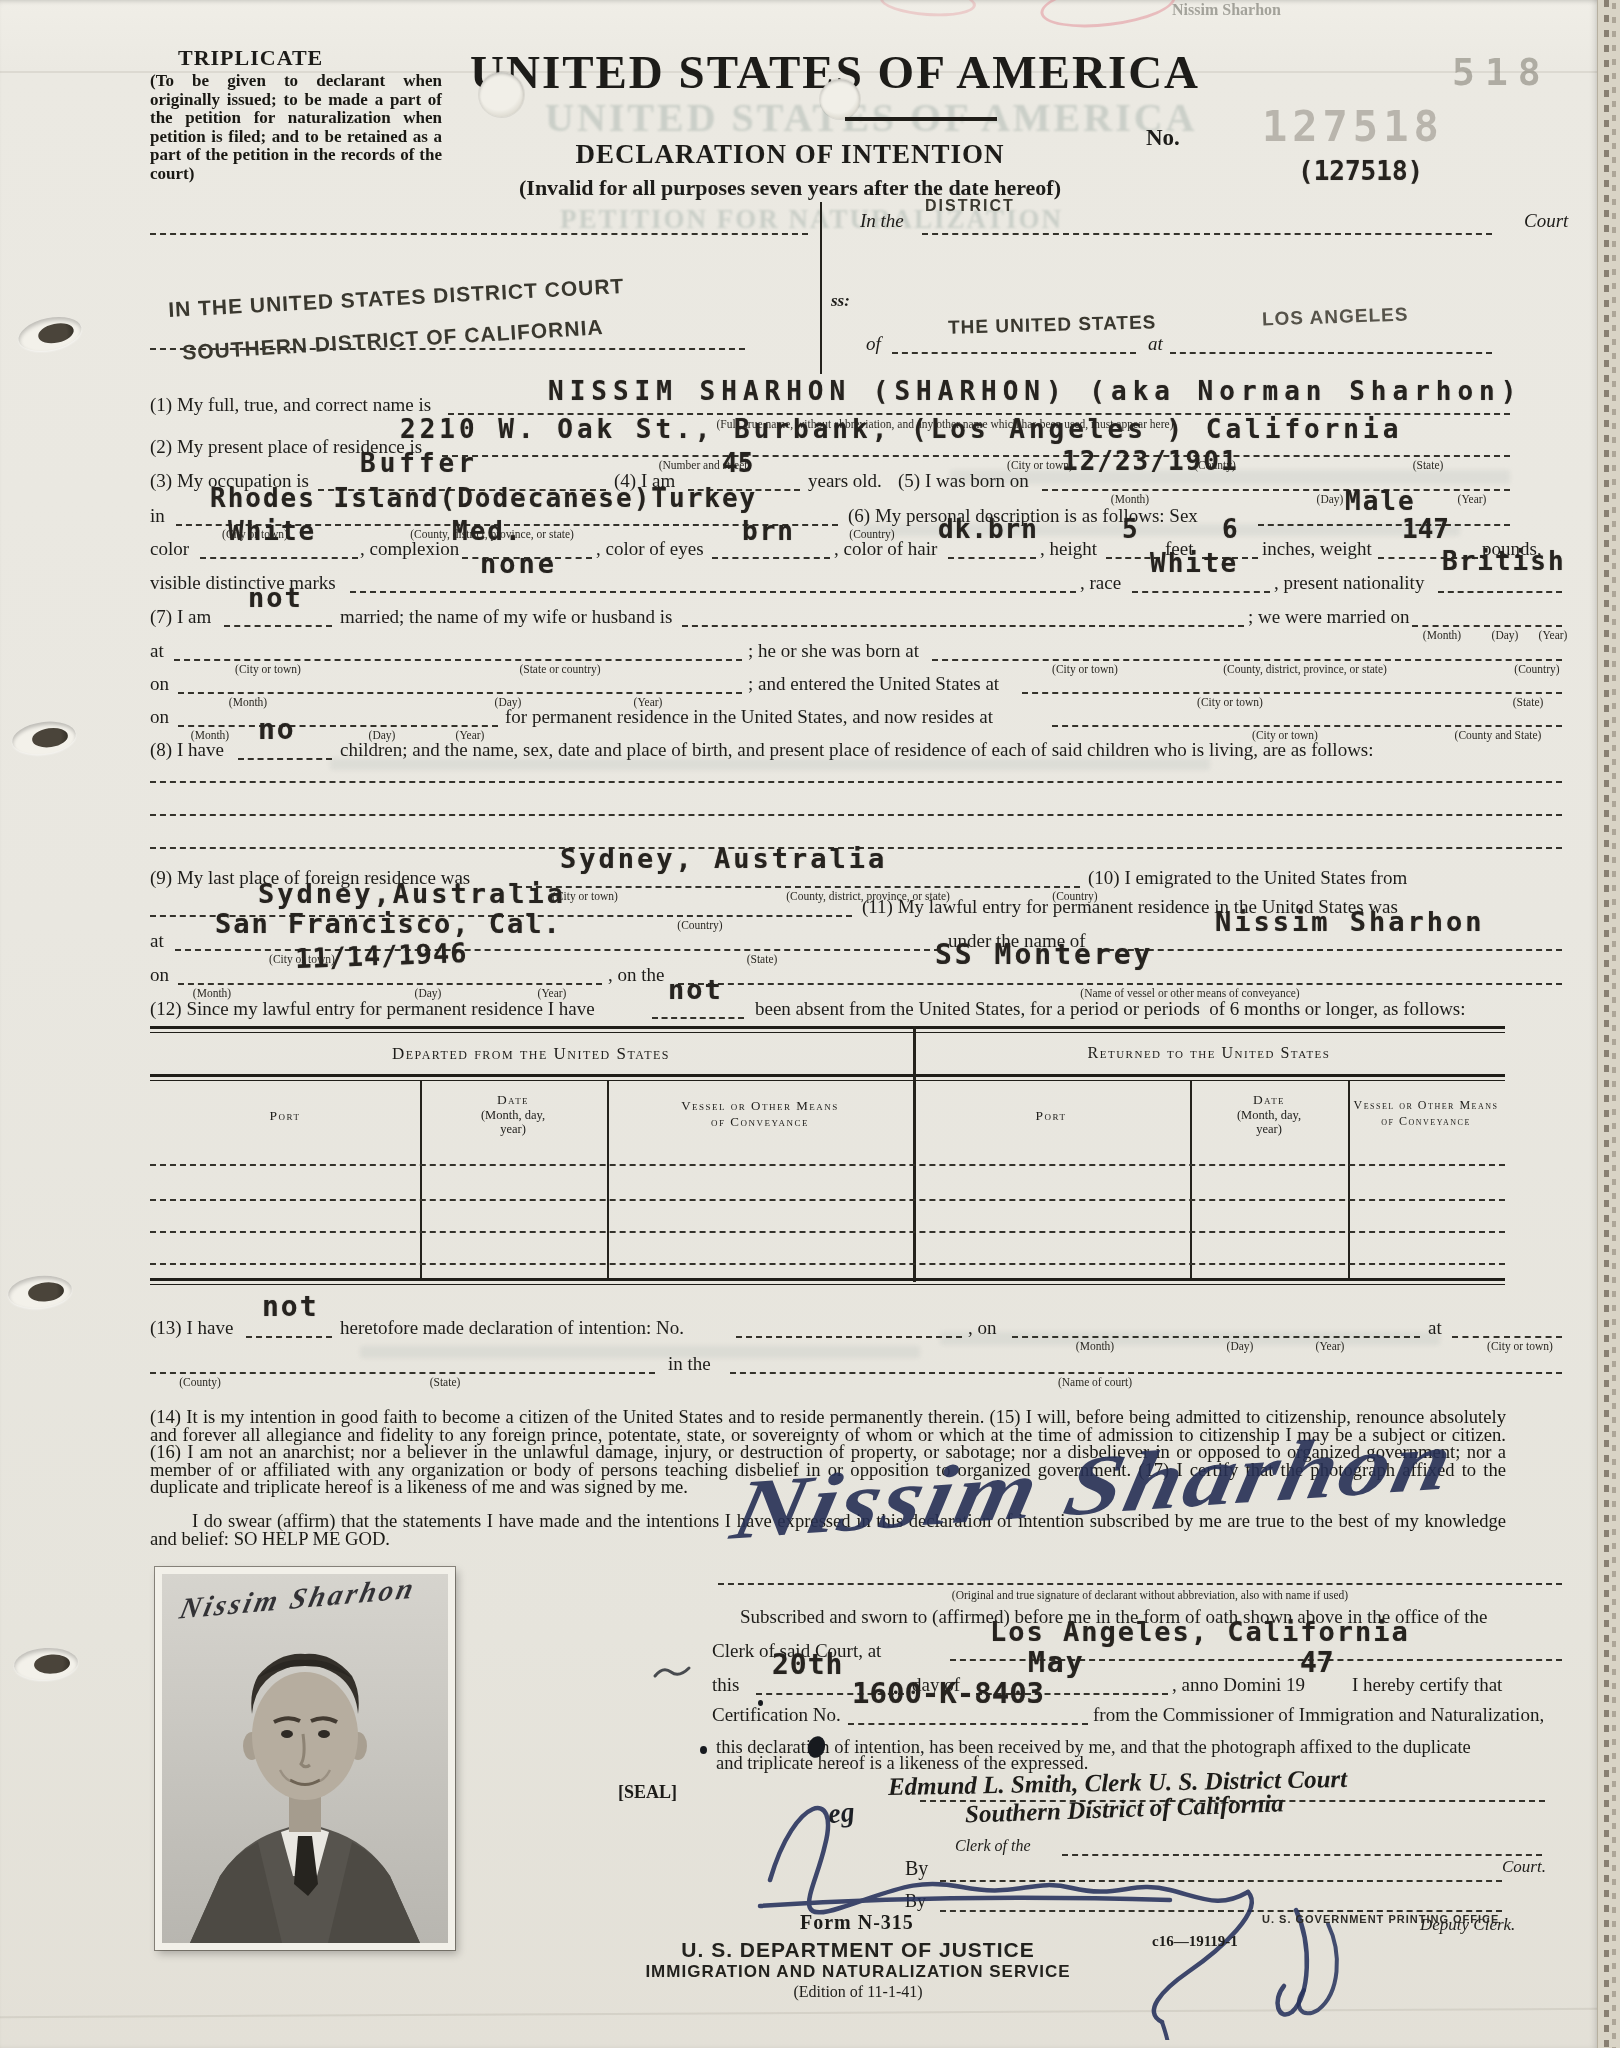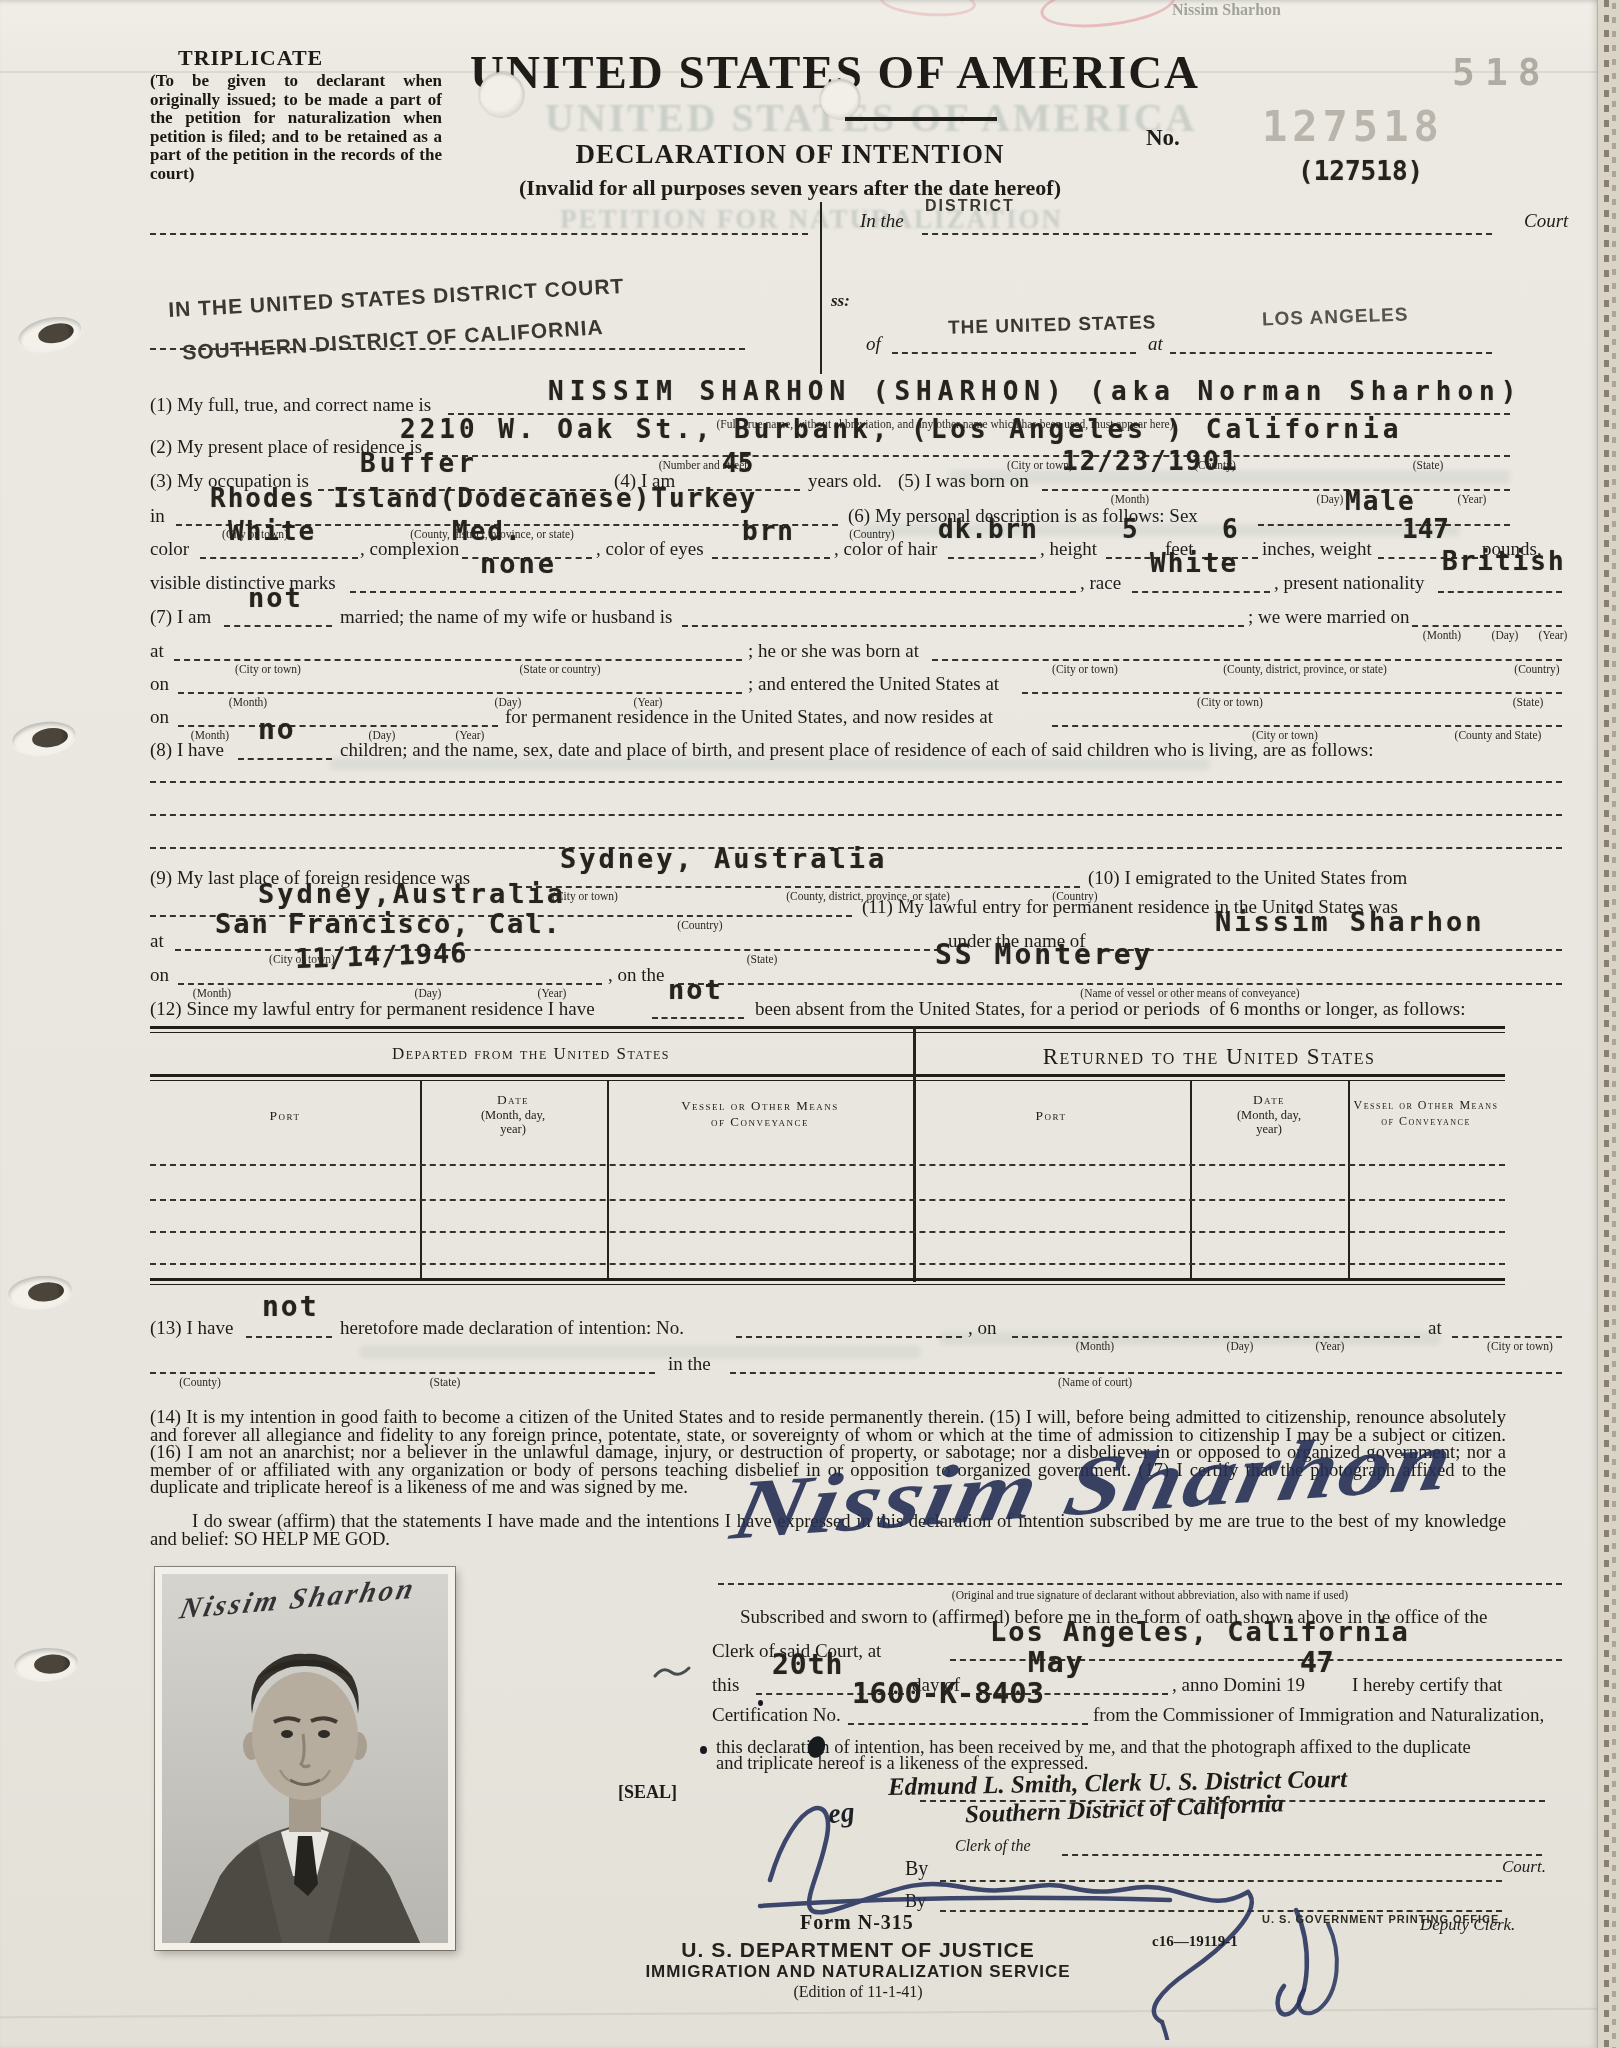--- a/index.html
+++ b/index.html
@@ -266,21 +266,21 @@
   <span class="t sub ctr" style="left:1190px;top:987px">(Name of vessel or other means of conveyance)</span>
 
   <span class="t" style="left:150px;top:999px">(12) Since my lawful entry for permanent residence I have</span>
   <div class="dot" style="left:652px;top:1017px;width:92px"></div>
   <span class="typed" style="left:668px;top:974px;font-size:27px;letter-spacing:2px">not</span>
   <span class="t" style="left:755px;top:999px">been absent from the United States, for a period or periods  of 6 months or longer, as follows:</span>
 
   <div class="hline" style="left:150px;top:1026px;width:1355px;height:3px"></div>
   <div class="hline" style="left:150px;top:1032px;width:1355px;height:1px"></div>
   <span class="th sc ctr" style="left:531px;top:1044px;font-size:17px">Departed from the United States</span>
-  <span class="th sc ctr" style="left:1209px;top:1044px;font-size:23px">Returned to the United States</span>
+  <span class="th sc ctr" style="left:1209px;top:1044px;font-size:16px">Returned to the United States</span>
   <div class="hline" style="left:150px;top:1074px;width:1355px;height:3px"></div>
   <div class="hline" style="left:150px;top:1080px;width:1355px;height:1px"></div>
   <div class="vline" style="left:913px;top:1026px;width:3px;height:256px"></div>
   <div class="vline" style="left:420px;top:1081px;width:2px;height:200px"></div>
   <div class="vline" style="left:607px;top:1081px;width:2px;height:200px"></div>
   <div class="vline" style="left:1190px;top:1081px;width:2px;height:200px"></div>
   <div class="vline" style="left:1348px;top:1081px;width:2px;height:200px"></div>
   <span class="th sc ctr" style="left:285px;top:1108px">Port</span>
   <span class="th sc ctr" style="left:513px;top:1092px">Date</span>
   <span class="th ctr" style="left:513px;top:1108px;font-size:12.5px">(Month, day,</span>

